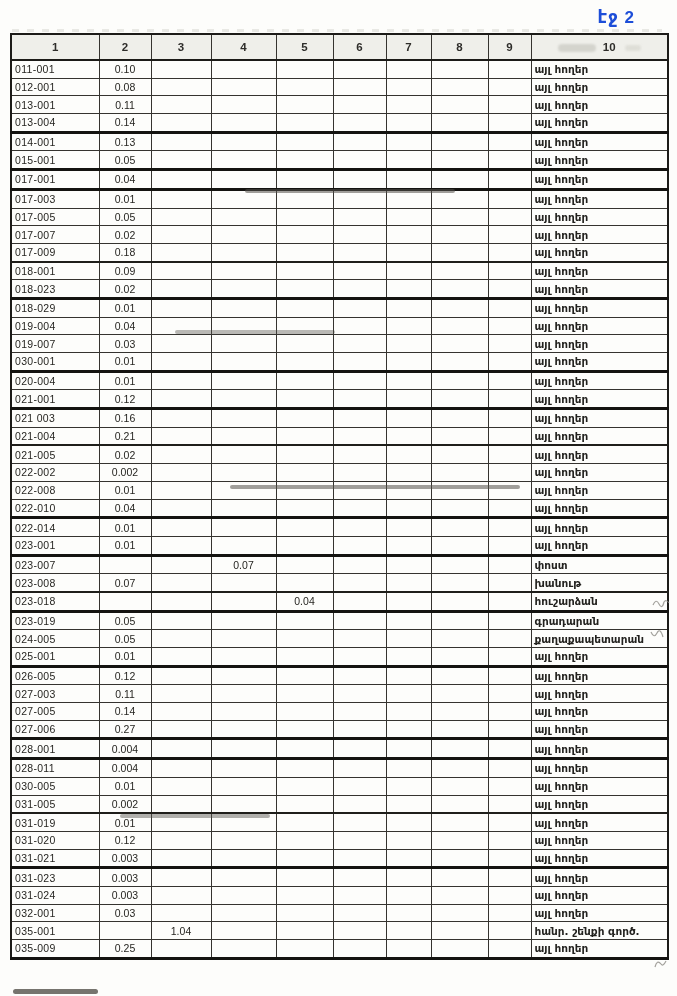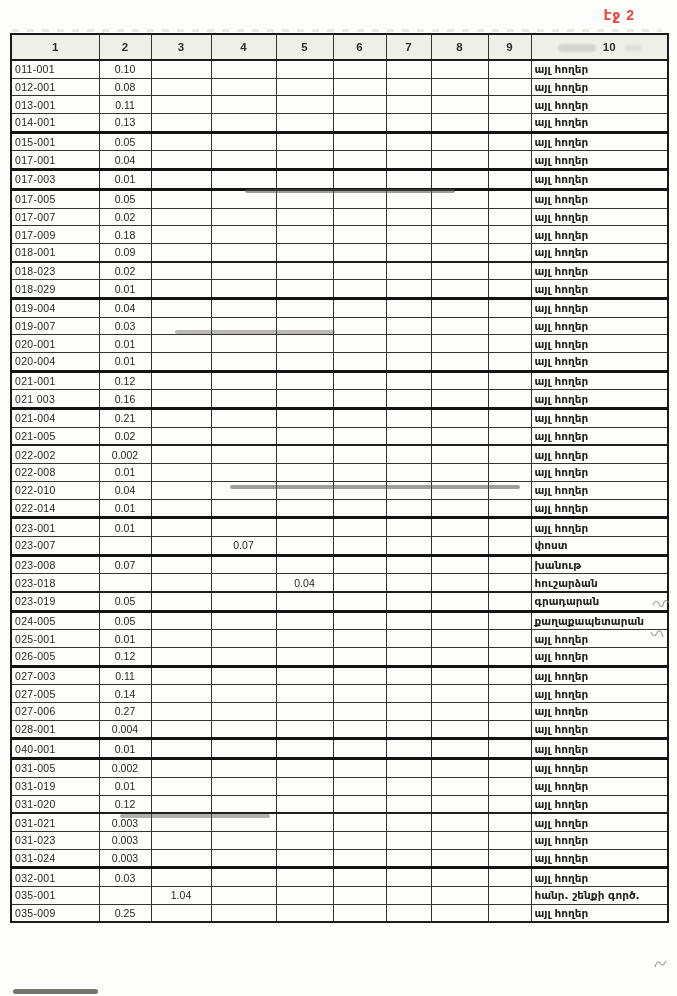--- a/index.html
+++ b/index.html
@@ -6,21 +6,21 @@
   .page{
     position:relative;
     width:677px;height:996px;
     background:#fdfdfb;
     font-family:"Liberation Sans","DejaVu Sans",sans-serif;
     color:#1d1d1b;
     overflow:hidden;
   }
   .page-label{
     position:absolute;top:7px;right:42px;
-    font-size:14px;font-weight:bold;color:#ef4444;
+    font-size:17px;font-weight:bold;color:#1d4ed8;
     letter-spacing:1px;
   }
   
   .noise-top{
     position:absolute;left:12px;top:29px;width:650px;height:3px;
     background:repeating-linear-gradient(90deg,#d8d8d2 0 7px,transparent 7px 15px);
     opacity:.55;
   }
   table.doc{
     position:absolute;left:10px;top:33px;
@@ -160,20 +160,32 @@
           <td class="c-val"></td>
           <td class="c-val"></td>
           <td class="c-val"></td>
           <td class="c-val"></td>
           <td class="c-val"></td>
           <td class="c-val"></td>
           <td class="c-val"></td>
           <td class="c-use">այլ հողեր</td>
         </tr>
         <tr>
+          <td class="c-code">013-004</td>
+          <td class="c-val">0.14</td>
+          <td class="c-val"></td>
+          <td class="c-val"></td>
+          <td class="c-val"></td>
+          <td class="c-val"></td>
+          <td class="c-val"></td>
+          <td class="c-val"></td>
+          <td class="c-val"></td>
+          <td class="c-use">այլ հողեր</td>
+        </tr>
+        <tr>
           <td class="c-code">014-001</td>
           <td class="c-val">0.13</td>
           <td class="c-val"></td>
           <td class="c-val"></td>
           <td class="c-val"></td>
           <td class="c-val"></td>
           <td class="c-val"></td>
           <td class="c-val"></td>
           <td class="c-val"></td>
           <td class="c-use">այլ հողեր</td>
@@ -304,21 +316,21 @@
           <td class="c-val"></td>
           <td class="c-val"></td>
           <td class="c-val"></td>
           <td class="c-val"></td>
           <td class="c-val"></td>
           <td class="c-val"></td>
           <td class="c-val"></td>
           <td class="c-use">այլ հողեր</td>
         </tr>
         <tr>
-          <td class="c-code">020-001</td>
+          <td class="c-code">030-001</td>
           <td class="c-val">0.01</td>
           <td class="c-val"></td>
           <td class="c-val"></td>
           <td class="c-val"></td>
           <td class="c-val"></td>
           <td class="c-val"></td>
           <td class="c-val"></td>
           <td class="c-val"></td>
           <td class="c-use">այլ հողեր</td>
         </tr>
@@ -568,21 +580,33 @@
           <td class="c-val"></td>
           <td class="c-val"></td>
           <td class="c-val"></td>
           <td class="c-val"></td>
           <td class="c-val"></td>
           <td class="c-val"></td>
           <td class="c-val"></td>
           <td class="c-use">այլ հողեր</td>
         </tr>
         <tr>
-          <td class="c-code">040-001</td>
+          <td class="c-code">028-011</td>
+          <td class="c-val">0.004</td>
+          <td class="c-val"></td>
+          <td class="c-val"></td>
+          <td class="c-val"></td>
+          <td class="c-val"></td>
+          <td class="c-val"></td>
+          <td class="c-val"></td>
+          <td class="c-val"></td>
+          <td class="c-use">այլ հողեր</td>
+        </tr>
+        <tr>
+          <td class="c-code">030-005</td>
           <td class="c-val">0.01</td>
           <td class="c-val"></td>
           <td class="c-val"></td>
           <td class="c-val"></td>
           <td class="c-val"></td>
           <td class="c-val"></td>
           <td class="c-val"></td>
           <td class="c-val"></td>
           <td class="c-use">այլ հողեր</td>
         </tr>

